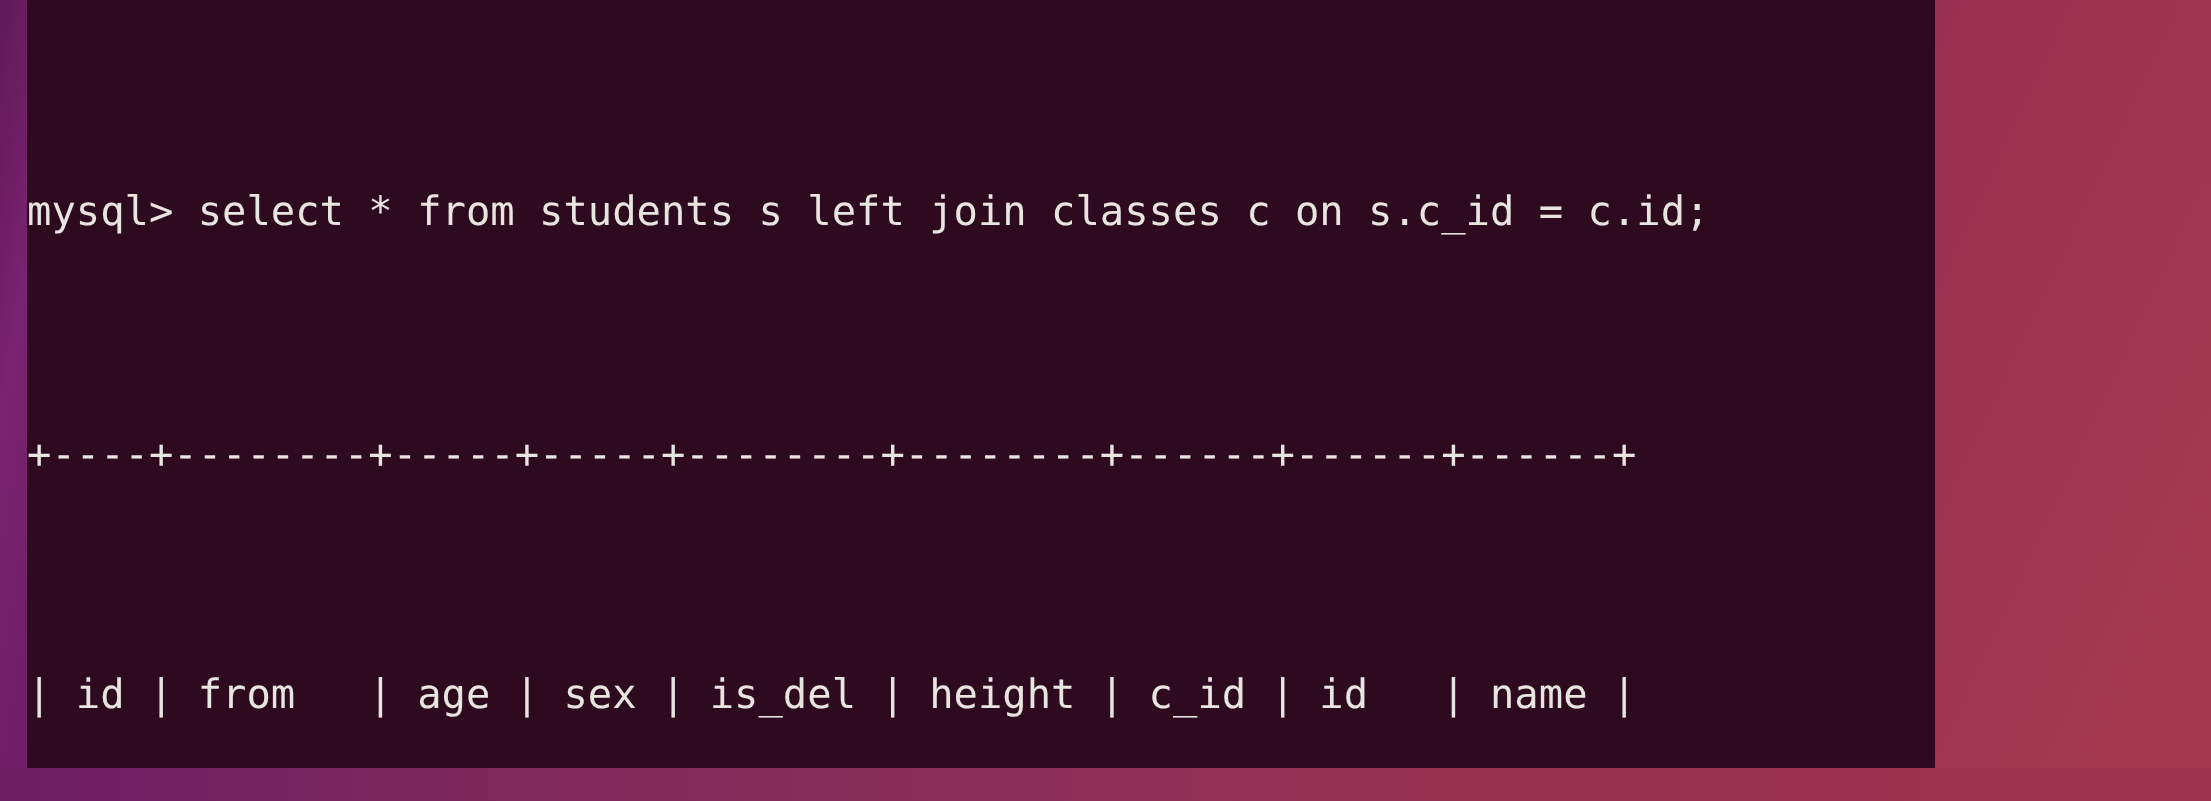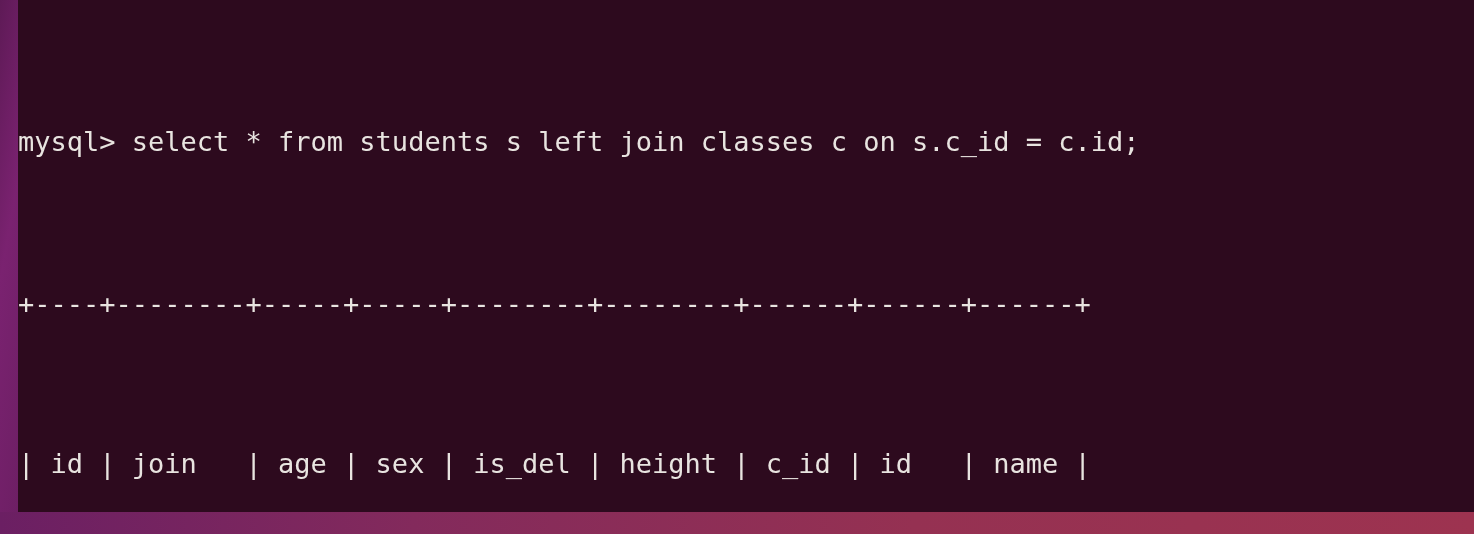--- a/index.html
+++ b/index.html
@@ -37,21 +37,21 @@
     position: absolute;
     left: 0; bottom: 0;
     width: 1474px; height: 22px;
     background: linear-gradient(90deg, #6b1f63 0%, #832a5c 28%, #953152 62%, #9d3350 100%);
   }
 
   
   #terminal {
     position: absolute;
     left: 18px; top: 0;
-    width: 1456px;
+    width: 1272px;
     height: 512px;
     background: #2d0a1e;
     overflow: hidden;
     text-decoration: underline;
   }
 
   #console {
     position: absolute;
     left: 0; top: 0;
     padding: 0;
@@ -80,21 +80,21 @@
   <div id="wallpaper"></div>
   <div id="left-strip"></div>
 
   <div id="terminal">
     <div id="console">
 
       <span class="line">mysql&gt; select * from students s left join classes c on s.c_id = c.id;</span>
 
       <span class="line">+----+--------+-----+-----+--------+--------+------+------+------+</span>
 
-      <span class="line">| id | join   | age | sex | is_del | height | c_id | id   | name |</span>
+      <span class="line">| id | from   | age | sex | is_del | height | c_id | id   | name |</span>
 
       
 
       
       
       
       
       
 
       

